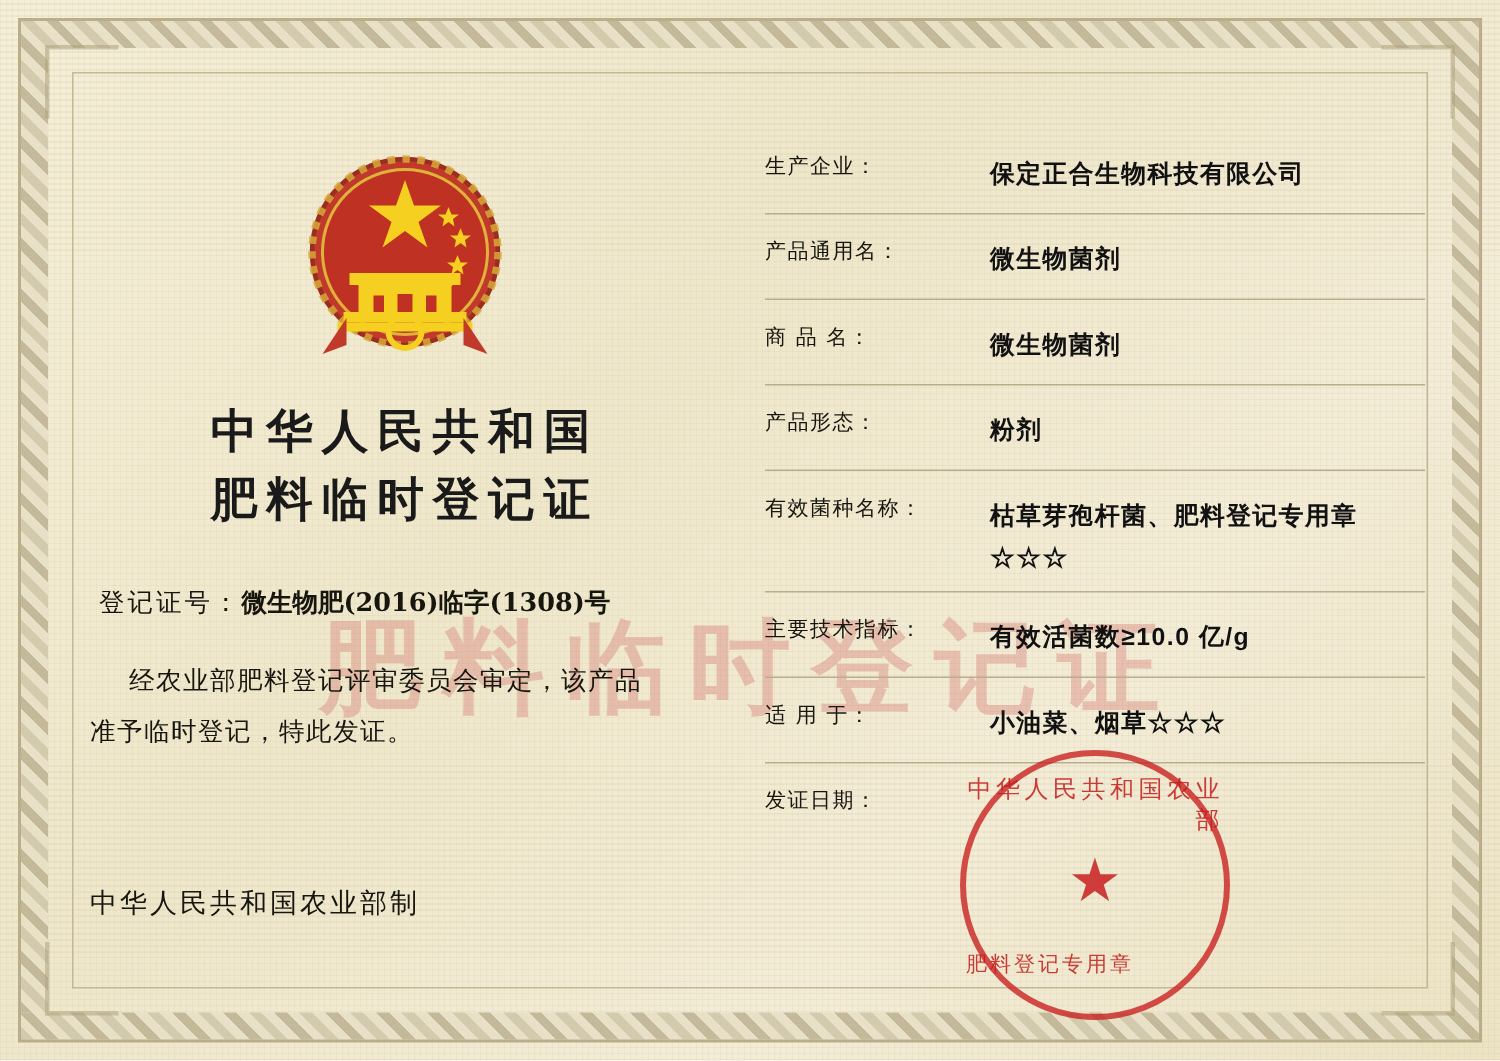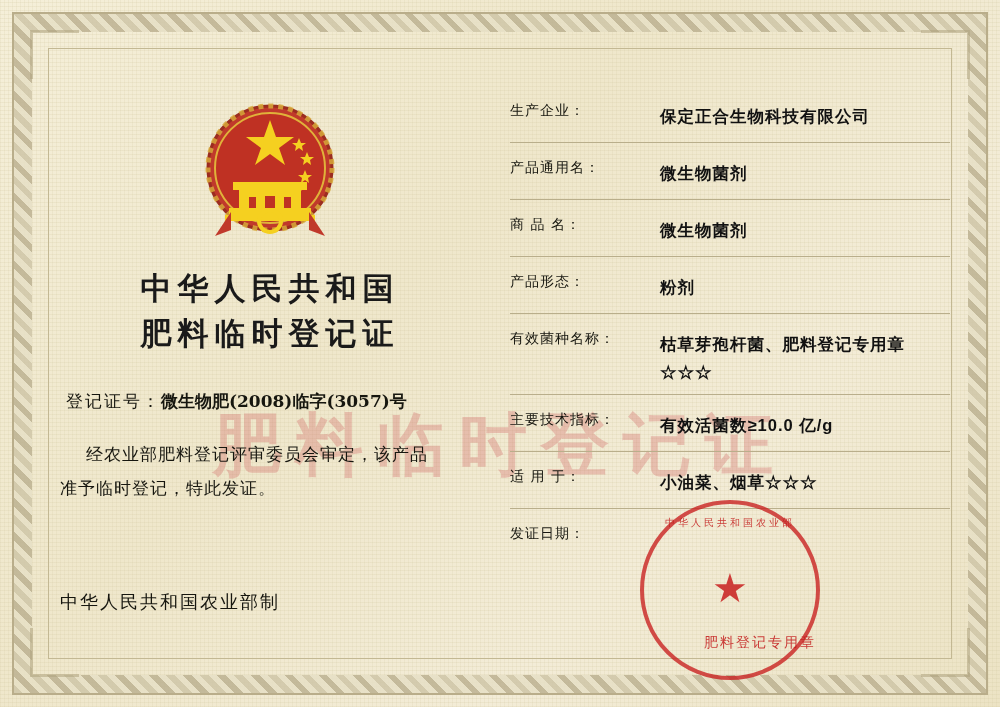--- a/index.html
+++ b/index.html
@@ -196,31 +196,31 @@
     top: 50%;
     transform: translate(-50%, -56%);
     font-size: 40px;
     line-height: 1;
     color: rgba(200, 30, 30, 0.85);
   }
   .seal-top-text {
     position: absolute;
     width: 100%;
     top: 12px;
-    text-align: center;
+    text-align: right;
     font-family: Liberation Sans, sans-serif;
-    font-size: 10px;
+    font-size: 16px;
     letter-spacing: 3px;
     color: rgba(195, 28, 28, 0.85);
   }
   .seal-bottom-text {
     position: absolute;
     width: 100%;
     bottom: 24px;
-    text-align: right;
+    text-align: left;
     font-family: "DejaVu Serif", "Liberation Serif", serif;
     font-size: 14px;
     letter-spacing: 2px;
     color: rgba(195, 28, 28, 0.85);
   }
 </style>
 </head>
 <body>
 
 <div id="certificate">
@@ -266,21 +266,21 @@
         <path d="M124 122 L140 146 L124 140 Z" fill="#c0392b"></path>
       </svg>
     </div>
 
     <div class="title-block">
       <div class="title-line">中华人民共和国</div>
       <div class="title-line">肥料临时登记证</div>
     </div>
 
     <div class="reg-no">
-      <span class="label">登记证号：</span><span class="value">微生物肥(2008)临字(3057)号</span>
+      <span class="label">登记证号：</span><span class="value">微生物肥(2016)临字(1308)号</span>
     </div>
 
     <div class="body-text">
       <span class="indent">经农业部肥料登记评审委员会审定，该产品</span>
       <span>准予临时登记，特此发证。</span>
     </div>
 
     <div class="issuer">中华人民共和国农业部制</div>
   </div>
 

